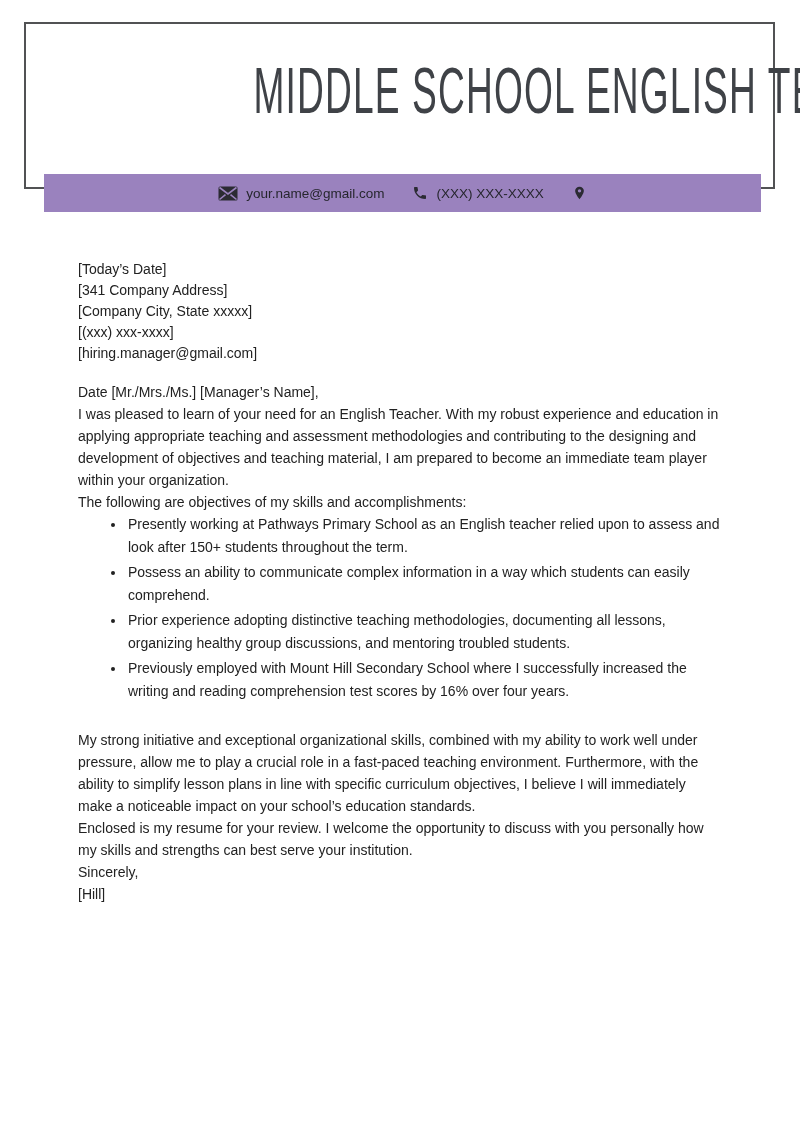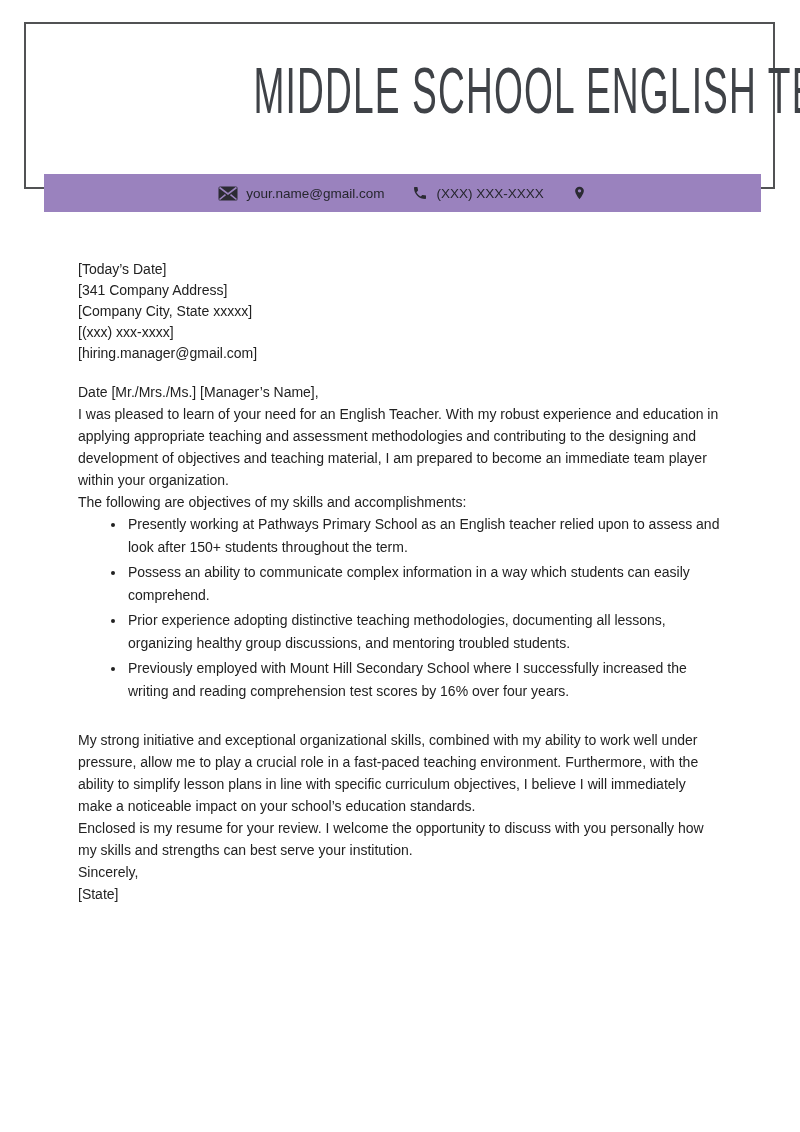--- a/index.html
+++ b/index.html
@@ -151,17 +151,17 @@
       <li>Prior experience adopting distinctive teaching methodologies, documenting all lessons, organizing healthy group discussions, and mentoring troubled students.</li>
       <li>Previously employed with Mount Hill Secondary School where I successfully increased the writing and reading comprehension test scores by 16% over four years.</li>
     </ul>
 
     <p class="para">My strong initiative and exceptional organizational skills, combined with my ability to work well under pressure, allow me to play a crucial role in a fast-paced teaching environment. Furthermore, with the ability to simplify lesson plans in line with specific curriculum objectives, I believe I will immediately make a noticeable impact on your school’s education standards.</p>
 
     <p class="para">Enclosed is my resume for your review. I welcome the opportunity to discuss with you personally how my skills and strengths can best serve your institution.</p>
 
     <p class="closing">Sincerely,</p>
 
-    <p class="signature">[State]</p>
+    <p class="signature">[Hill]</p>
 
   </div>
 
 </div>
 
 </body></html>

